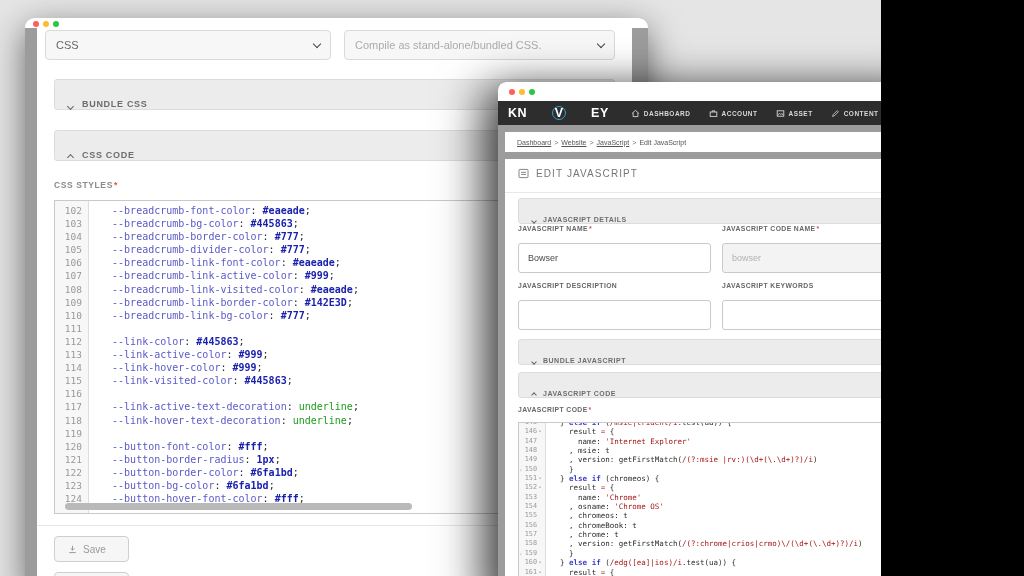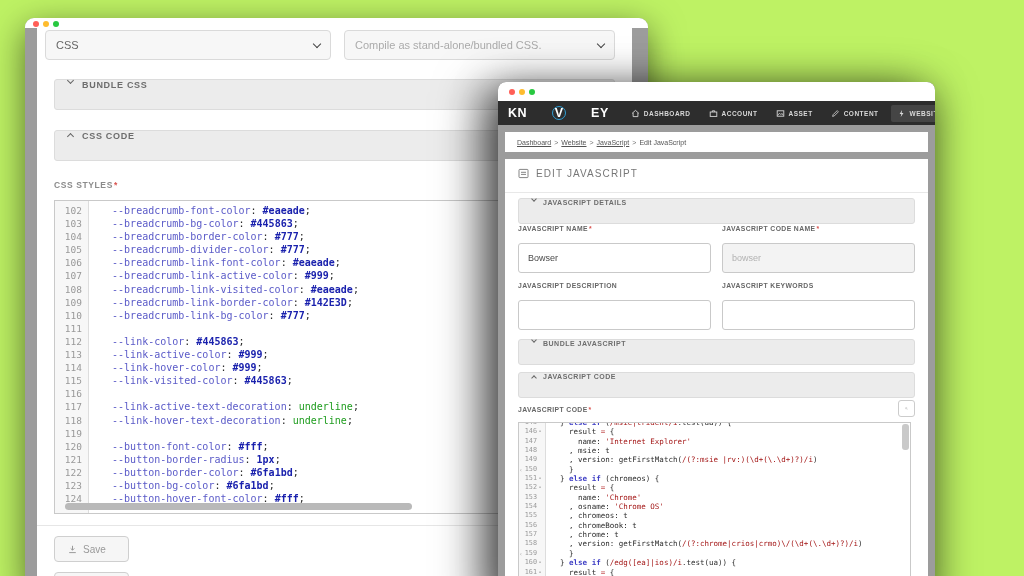--- a/index.html
+++ b/index.html
@@ -1,17 +1,17 @@
 <!DOCTYPE html>
 <html><head>
 <meta charset="utf-8">
 <style>
   html,body{margin:0;padding:0;background:#000;}
   *{box-sizing:border-box;}
-  .stage{position:relative;width:1024px;height:576px;background:#bef264;overflow:hidden;
+  .stage{position:relative;width:881px;height:576px;background:#e5e5e5;overflow:hidden;
          font-family:"Liberation Sans",sans-serif;}
   .window{position:absolute;}
   
   .dots{display:flex;gap:4px;align-items:center;}
   .dot{width:6px;height:6px;border-radius:50%;}
   .dot.r{background:#ff5f57}.dot.y{background:#febc2e}.dot.g{background:#28c840}
   
   .chev{display:inline-block;width:5px;height:5px;border-right:1.3px solid #666;
         border-bottom:1.3px solid #666;transform:rotate(45deg);margin-top:-2px;}
   .chev.up{transform:rotate(-135deg);margin-top:3px;}
@@ -22,21 +22,21 @@
   .css-titlebar{position:absolute;left:0;top:0;right:0;height:10px;background:#fff;
                 border-radius:9px 9px 0 0;}
   .css-titlebar .dots{position:absolute;left:8px;top:3px;}
   .css-card{position:absolute;left:12px;top:10px;width:595px;height:553px;background:#fff;}
   .selectbox{position:absolute;height:30px;background:#f7f7f7;border:1px solid #dadada;
              border-radius:4px;display:flex;align-items:center;padding:0 10px;
              font-size:11px;color:#666;}
   .selectbox .chev{margin-left:auto;}
   .selectbox.ph{color:#ababab;}
   .section-bar{position:absolute;background:#ececec;border:1px solid #dcdcdc;border-radius:3px;
-               display:flex;align-items:flex-start;gap:9px;padding:0 13px;color:#6d6d6d;
+               display:flex;align-items:flex-end;gap:9px;padding:0 13px;color:#6d6d6d;
                letter-spacing:.7px;font-weight:bold;}
   .css-card .section-bar{font-size:9px;height:31px;left:17px;right:17px;}
   .mini-label{position:absolute;font-size:8.5px;color:#8b8b8b;letter-spacing:.6px;font-weight:bold;}
   .req{color:#d9534f;margin-left:1px;}
   
   .editor{position:absolute;background:#fff;border:1px solid #c9c9c9;overflow:hidden;
           font-family:"DejaVu Sans Mono",monospace;}
   .gutter-bg{position:absolute;left:0;top:0;bottom:0;background:#f7f7f7;border-right:1px solid #ddd;}
   .crow{display:flex;position:relative;}
   .gut{flex:none;display:flex;align-items:flex-start;color:#999;}

